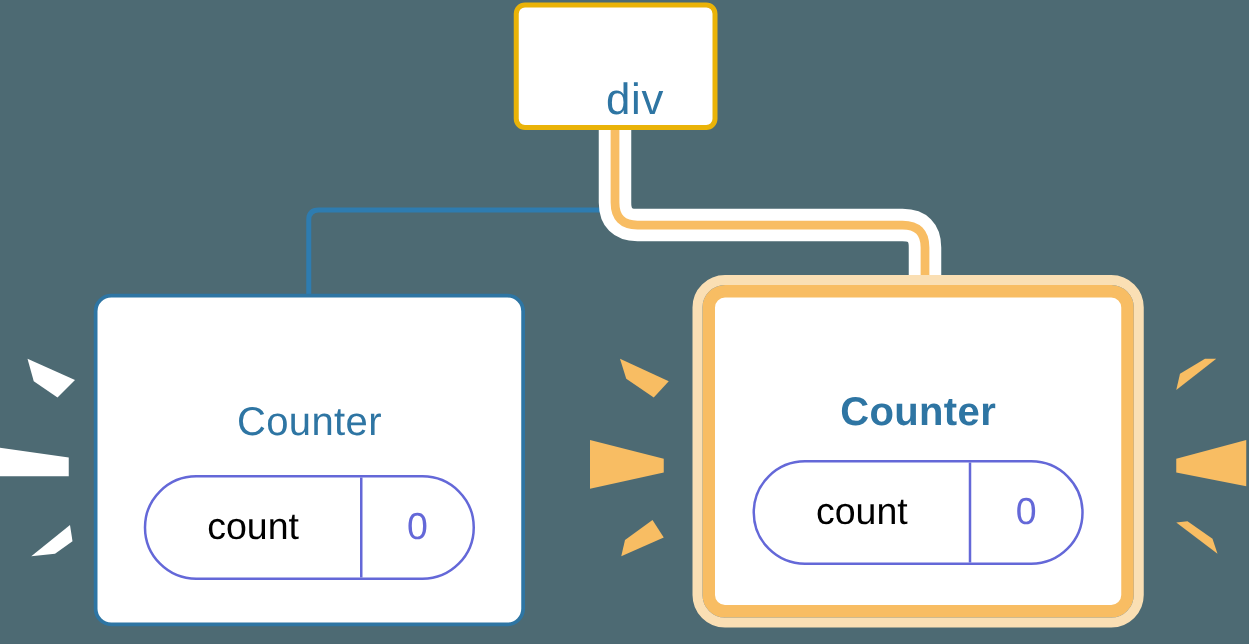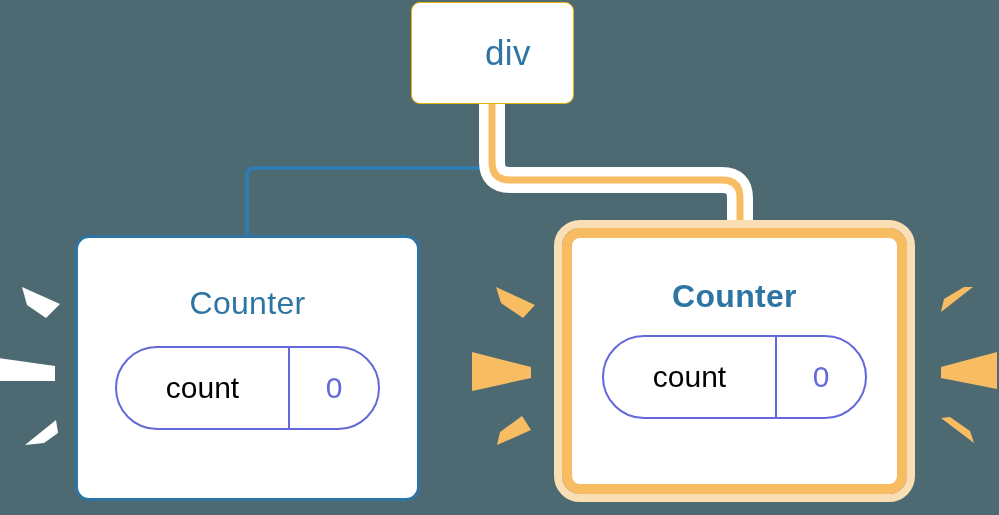--- a/index.html
+++ b/index.html
@@ -26,32 +26,33 @@
     left: 0; top: 0;
     width: 999px;
     height: 515px;
     pointer-events: none;
   }
 
   .node {
     position: absolute;
     background: #ffffff;
     box-sizing: border-box;
+    justify-content: center;
   }
 
   
   .node-div {
     left: 411px;
     top: 2px;
     width: 163px;
     height: 102px;
-    border: 1px solid #eab308;
+    border: 4px solid #eab308;
     border-radius: 9px;
     display: flex;
-    align-items: center;
+    align-items: flex-end;
     justify-content: center;
     z-index: 5;
     padding-left: 31px;
   }
   .div-label {
     color: #2e75a3;
     font-size: 35px;
     font-weight: 400;
     letter-spacing: 0.5px;
   }

